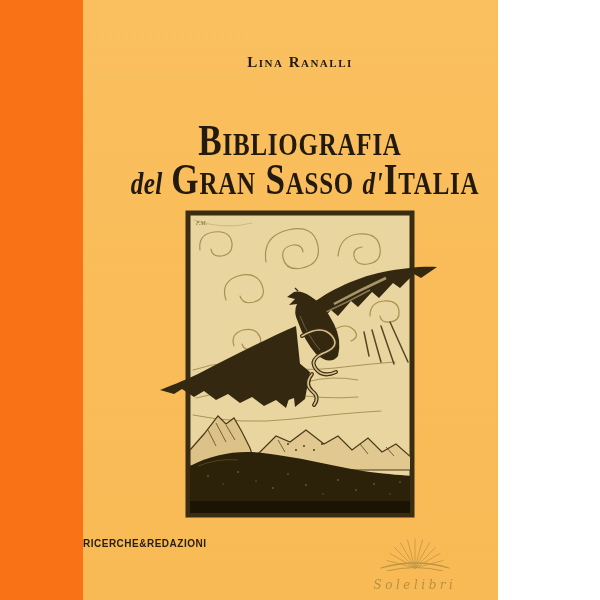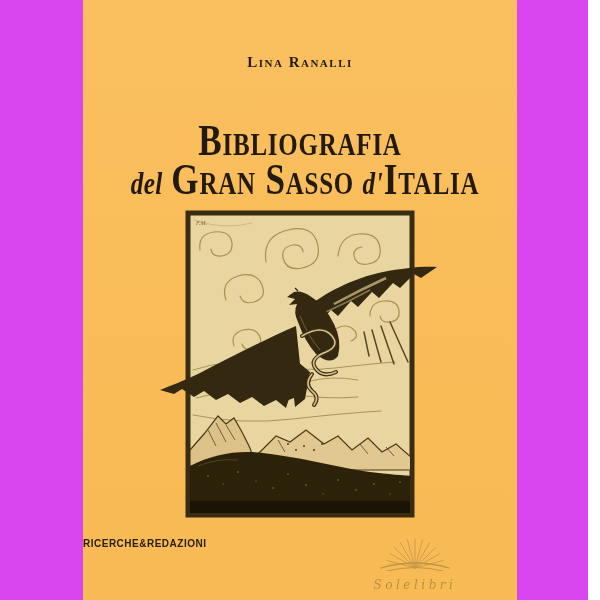--- a/index.html
+++ b/index.html
@@ -1,19 +1,19 @@
 <!DOCTYPE html>
 <html><head>
 <meta charset="utf-8">
 <style>
   html,body { margin:0; padding:0; }
   body { width:600px; height:600px; font-family:"Liberation Serif", serif; }
   .page {
-    position:relative; width:588px; height:600px;
-    background:#d946ef; overflow:hidden;
+    position:relative; width:498px; height:600px;
+    background:#f97316; overflow:hidden;
   }
   .cover {
     position:absolute; left:83px; top:0; width:434px; height:600px;
     background:linear-gradient(180deg, #FABF5F 0%, #F9BC58 55%, #F8BA55 100%);
   }
   .author {
     position:absolute; top:55px; left:0; width:100%;
     text-align:center;
     font-variant:small-caps;
     font-weight:700;

